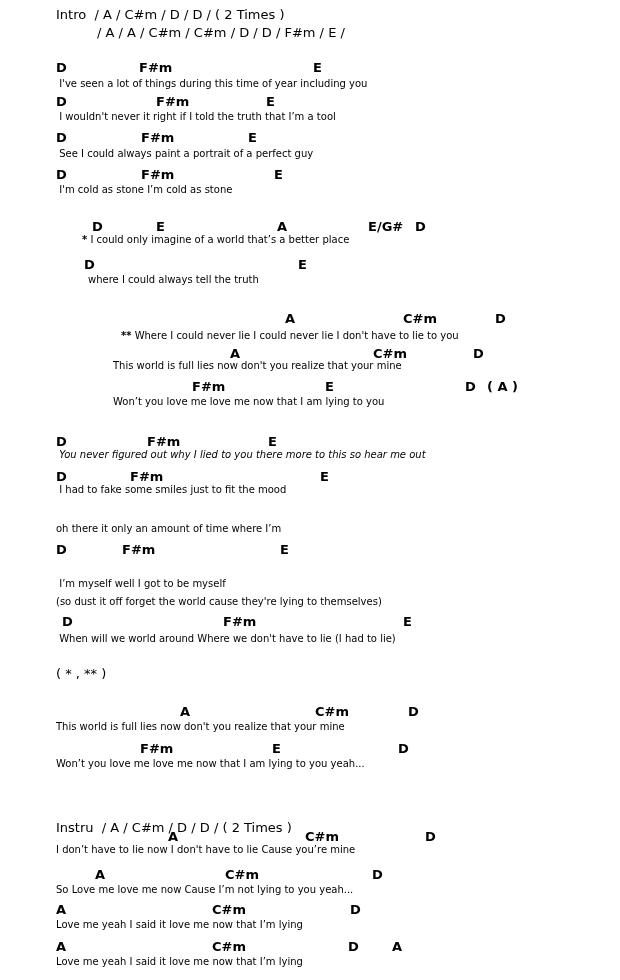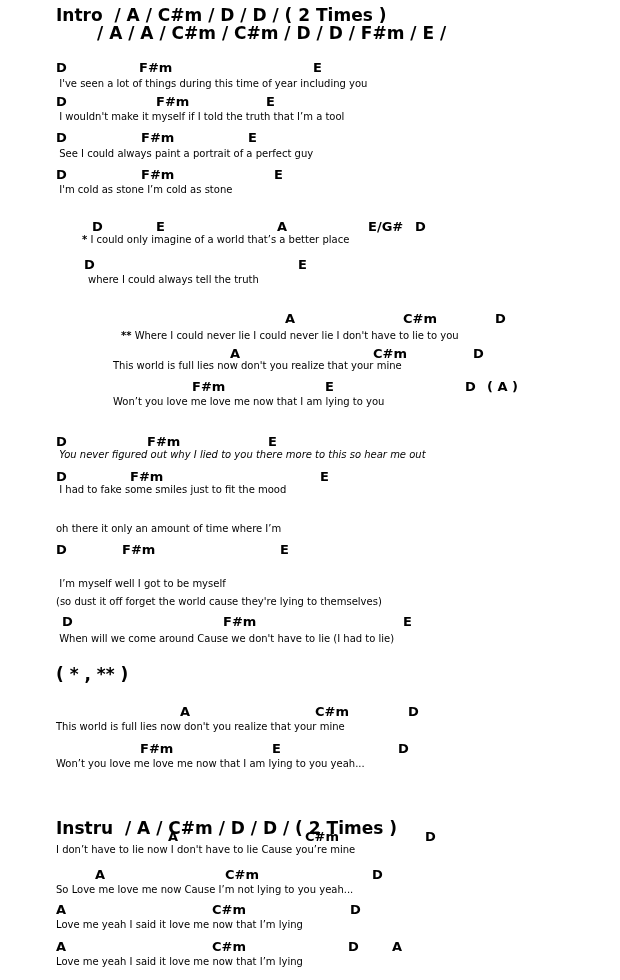--- a/index.html
+++ b/index.html
@@ -15,22 +15,22 @@
     width: 620px; height: 980px;
     background: #ffffff;
   }
   .line {
     position: absolute;
     white-space: pre;
     font-size: 10px;
     line-height: 16px;
   }
   .heading {
-    font-weight: bold;
-    font-size: 17px;
+    font-weight: normal;
+    font-size: 13px;
   }
   .lyric { font-weight: normal; }
   .marker { font-weight: bold; }
   .chord {
     position: absolute;
     white-space: pre;
     font-weight: bold;
     font-size: 13px;
     line-height: 15px;
   }
@@ -45,21 +45,21 @@
       <span class="chord" style="left: 56px; top: 60px;">D</span>
       <span class="chord" style="left: 139px; top: 60px;">F#m</span>
       <span class="chord" style="left: 313px; top: 60px;">E</span>
     </div>
     <div class="line lyric" style="left: 56px; top: 76px;"> I've seen a lot of things during this time of year including you</div>
     <div>
       <span class="chord" style="left: 56px; top: 94px;">D</span>
       <span class="chord" style="left: 156px; top: 94px;">F#m</span>
       <span class="chord" style="left: 266px; top: 94px;">E</span>
     </div>
-    <div class="line lyric" style="left: 56px; top: 109px;"> I wouldn't make it myself if I told the truth that I’m a tool</div>
+    <div class="line lyric" style="left: 56px; top: 109px;"> I wouldn't never it right if I told the truth that I’m a tool</div>
     <div>
       <span class="chord" style="left: 56px; top: 130px;">D</span>
       <span class="chord" style="left: 141px; top: 130px;">F#m</span>
       <span class="chord" style="left: 248px; top: 130px;">E</span>
     </div>
     <div class="line lyric" style="left: 56px; top: 146px;"> See I could always paint a portrait of a perfect guy</div>
     <div>
       <span class="chord" style="left: 56px; top: 167px;">D</span>
       <span class="chord" style="left: 141px; top: 167px;">F#m</span>
       <span class="chord" style="left: 274px; top: 167px;">E</span>
@@ -115,21 +115,21 @@
       <span class="chord" style="left: 122px; top: 542px;">F#m</span>
       <span class="chord" style="left: 280px; top: 542px;">E</span>
     </div>
     <div class="line lyric" style="left: 56px; top: 576px;"> I’m myself well I got to be myself</div>
     <div class="line lyric" style="left: 56px; top: 594px;">(so dust it off forget the world cause they're lying to themselves)</div>
     <div>
       <span class="chord" style="left: 62px; top: 614px;">D</span>
       <span class="chord" style="left: 223px; top: 614px;">F#m</span>
       <span class="chord" style="left: 403px; top: 614px;">E</span>
     </div>
-    <div class="line lyric" style="left: 56px; top: 631px;"> When will we come around Cause we don't have to lie (I had to lie)</div>
+    <div class="line lyric" style="left: 56px; top: 631px;"> When will we world around Where we don't have to lie (I had to lie)</div>
     <div class="line heading" style="left: 56px; top: 666px;">( * , ** )</div>
     <div>
       <span class="chord" style="left: 180px; top: 704px;">A</span>
       <span class="chord" style="left: 315px; top: 704px;">C#m</span>
       <span class="chord" style="left: 408px; top: 704px;">D</span>
     </div>
     <div class="line lyric" style="left: 56px; top: 719px;">This world is full lies now don't you realize that your mine</div>
     <div>
       <span class="chord" style="left: 140px; top: 741px;">F#m</span>
       <span class="chord" style="left: 272px; top: 741px;">E</span>

